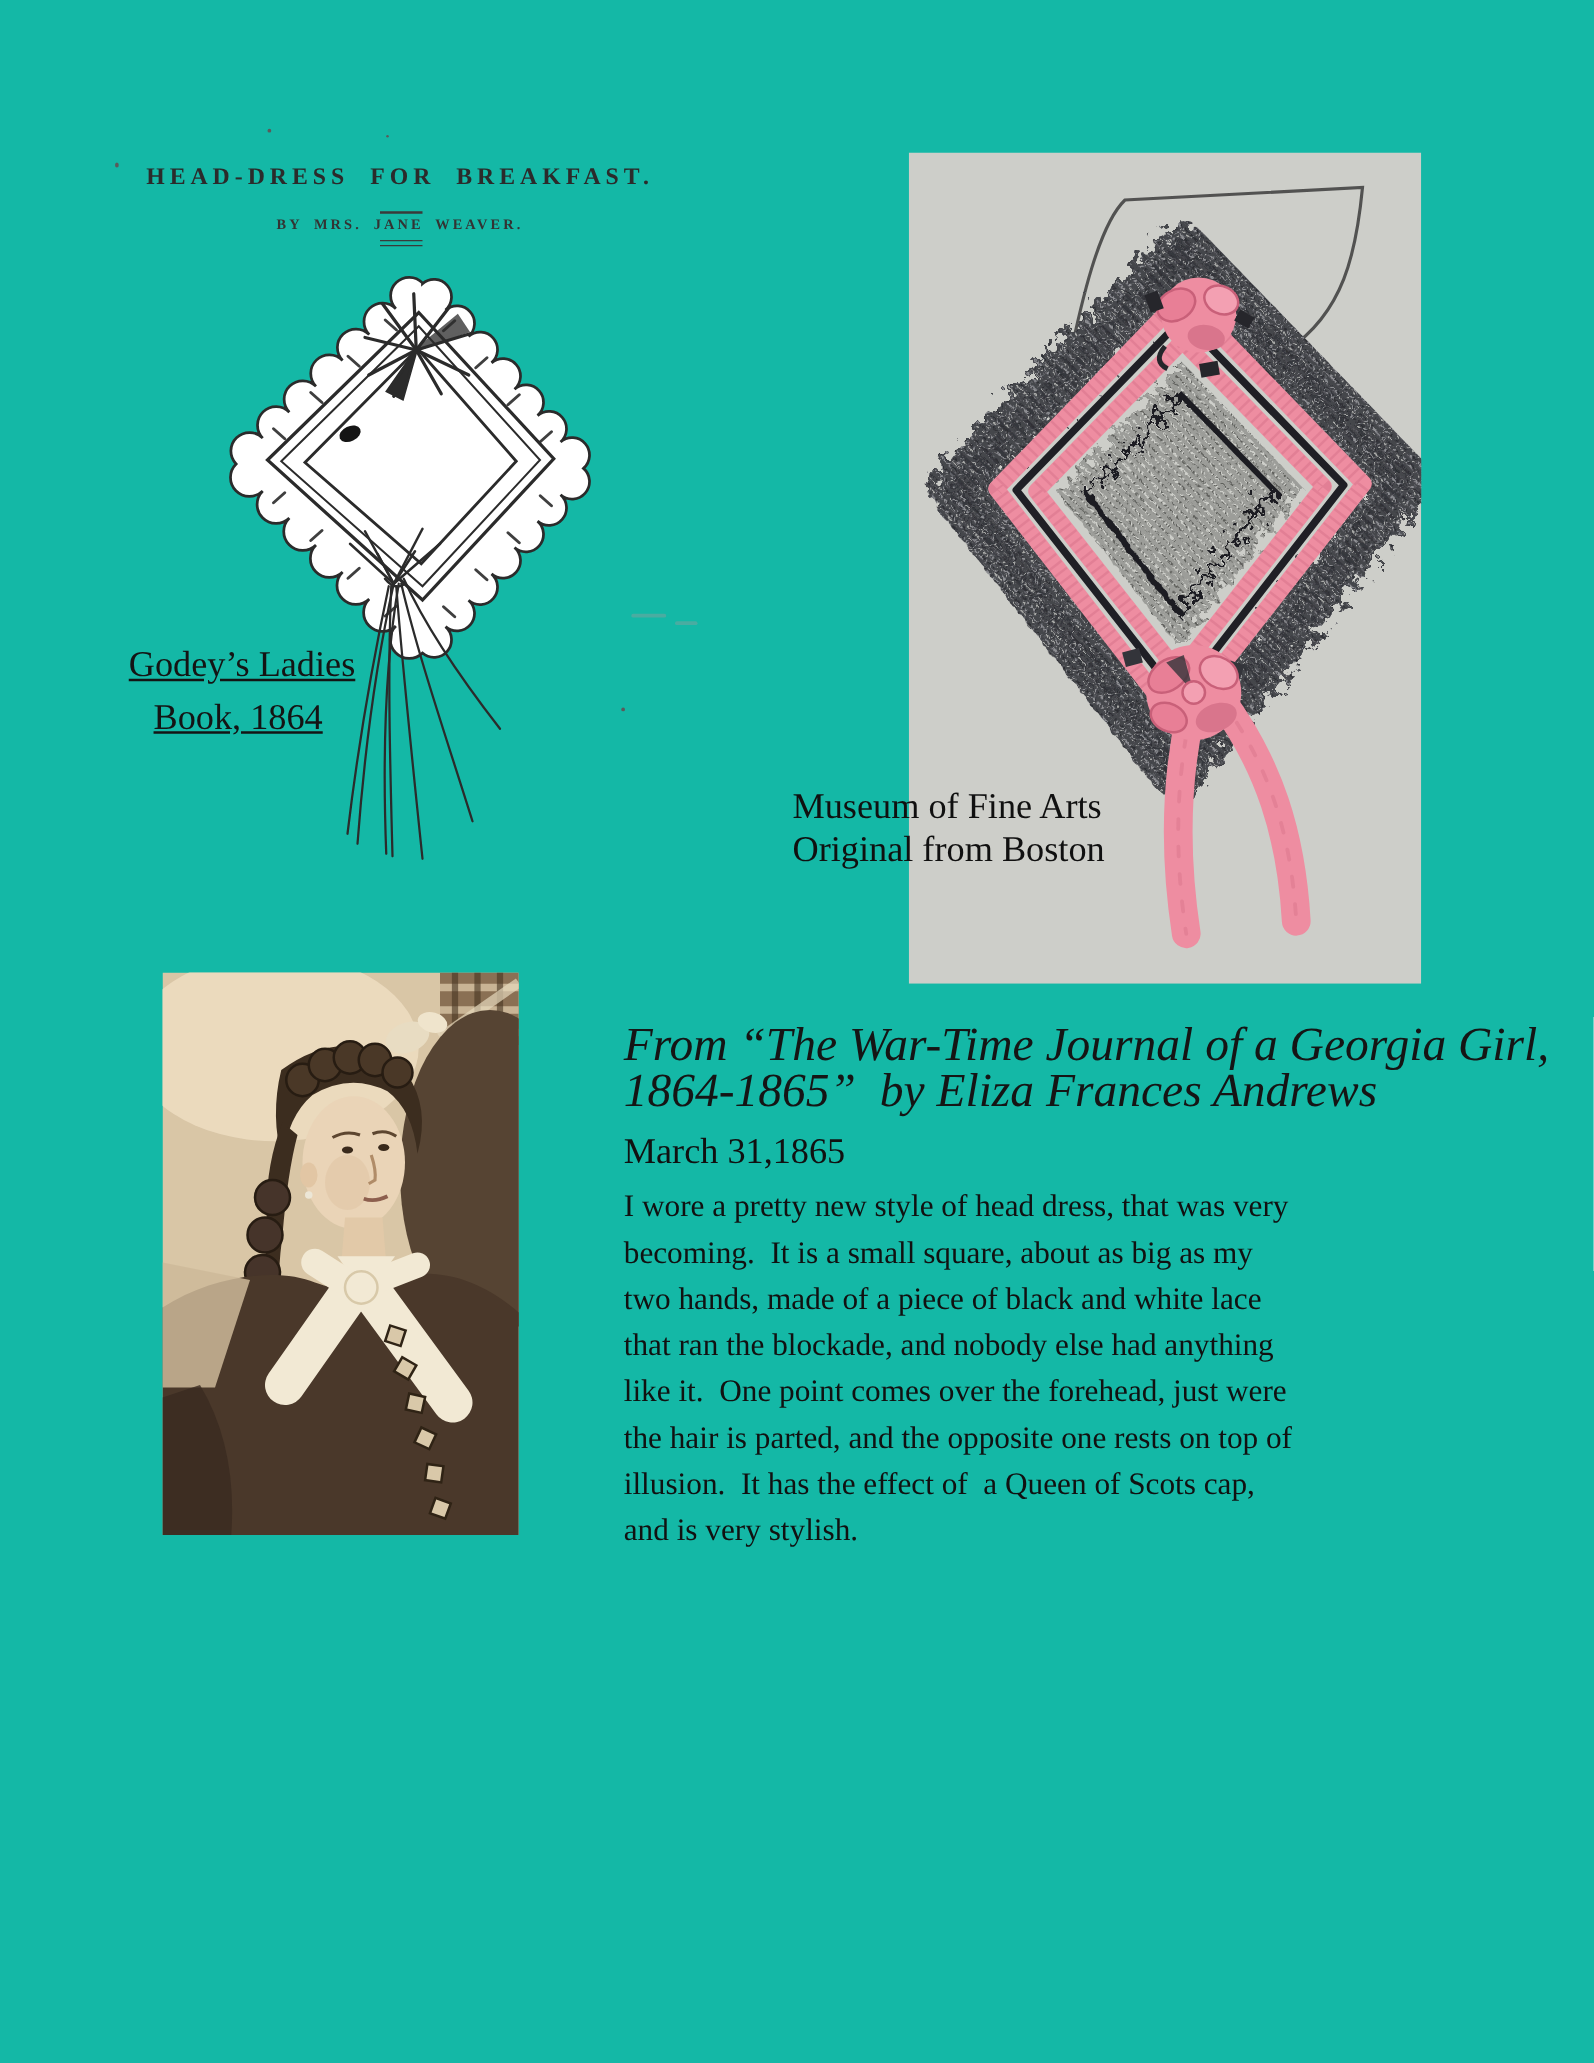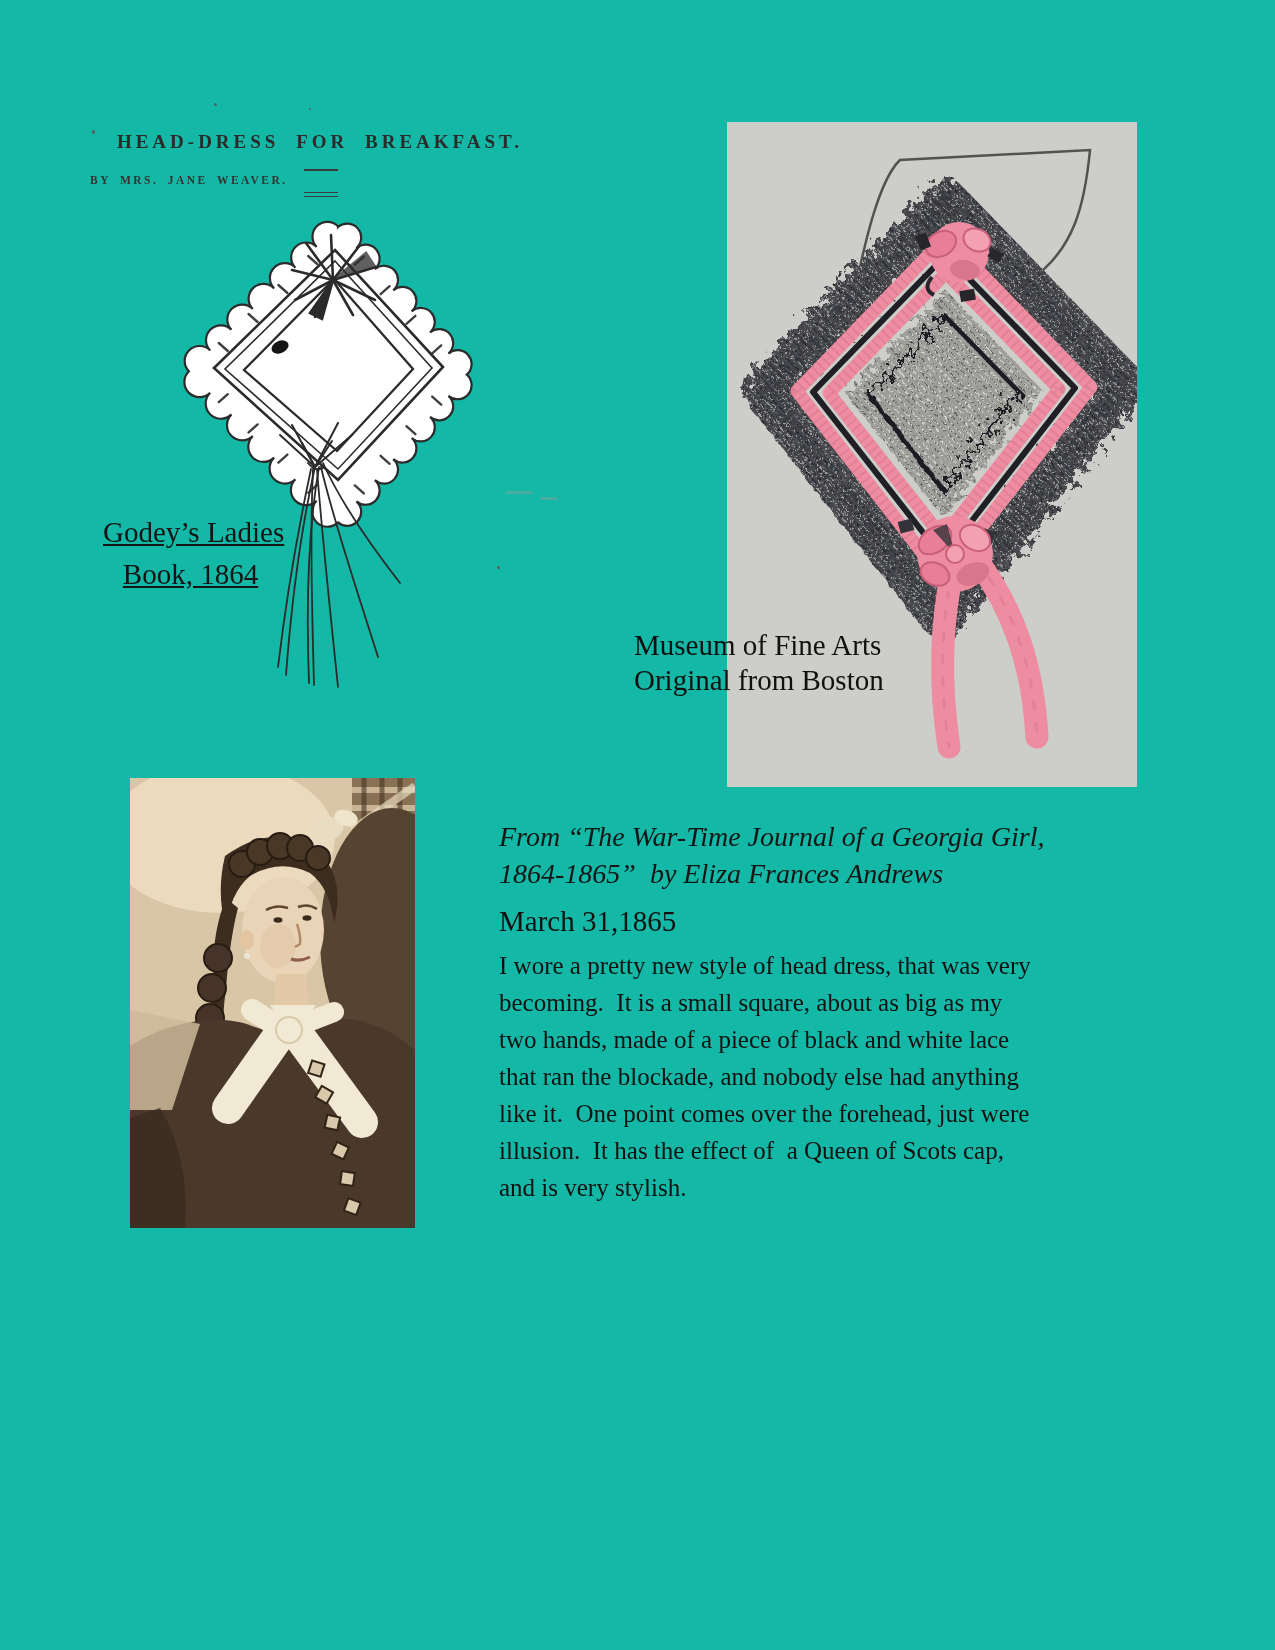--- a/index.html
+++ b/index.html
@@ -4,39 +4,39 @@
 <title>Document</title>
 <style>
   html,body{margin:0;padding:0;background:#ffffff;}
   .page{position:relative;width:1275px;height:1650px;background:#14b8a6;overflow:hidden;
         font-family:"Liberation Serif", serif;color:#1a1a1a;margin:0 auto;}
 
   
   .eng-title{position:absolute;left:90px;top:131px;width:460px;text-align:center;
              font-weight:bold;font-size:19px;letter-spacing:4px;word-spacing:8px;color:#2b2b2b;}
   .rule-a{position:absolute;left:304px;top:169px;width:34px;height:2px;background:#3a3a3a;}
-  .eng-byline{position:absolute;left:90px;top:174px;width:460px;text-align:left;
+  .eng-byline{position:absolute;left:90px;top:174px;width:460px;text-align:center;
               font-weight:bold;font-size:11.5px;letter-spacing:2.5px;word-spacing:4px;color:#333;}
   .rule-b{position:absolute;left:304px;top:192px;width:34px;height:3px;
           border-top:1px solid #3a3a3a;border-bottom:1px solid #3a3a3a;}
   .eng-drawing{position:absolute;left:110px;top:205px;}
   .eng-caption{position:absolute;left:103px;top:511px;width:175px;text-align:center;
                font-size:29px;line-height:42px;color:#141414;text-decoration:underline;}
 
   
   .artifact{position:absolute;left:727px;top:122px;width:410px;height:665px;z-index:1;}
   .artifact-caption{position:absolute;left:634px;top:628px;font-size:29px;line-height:35px;
                     color:#101010;z-index:5;}
 
   
   .portrait{position:absolute;left:130px;top:778px;width:285px;height:450px;}
 
   
   .journal-heading{position:absolute;left:499px;top:818px;font-style:italic;
-                   font-size:28px;line-height:37px;color:#151515;}
+                   font-size:38px;line-height:37px;color:#151515;}
   .journal-date{position:absolute;left:499px;top:903px;font-size:29px;line-height:37px;color:#111;}
   .journal-body{position:absolute;left:499px;top:947px;font-size:25px;line-height:37px;color:#111;}
   .text-line{white-space:pre;}
 
   
   .speck{position:absolute;background:#5a5a5a;border-radius:50%;}
   .smudge{position:absolute;background:#9a9a9a;opacity:.4;border-radius:2px;}
 </style>
 </head>
 <body>
@@ -293,17 +293,18 @@
       <div class="text-line">From “The War-Time Journal of a Georgia Girl,</div>
       <div class="text-line">1864-1865”  by Eliza Frances Andrews</div>
     </div>
   <div class="journal-date text-line">March 31,1865</div>
   <div class="journal-body">
       <div class="text-line">I wore a pretty new style of head dress, that was very</div>
       <div class="text-line">becoming.  It is a small square, about as big as my</div>
       <div class="text-line">two hands, made of a piece of black and white lace</div>
       <div class="text-line">that ran the blockade, and nobody else had anything</div>
       <div class="text-line">like it.  One point comes over the forehead, just were</div>
+      <div class="text-line">the hair is parted, and the opposite one rests on top of</div>
       <div class="text-line">illusion.  It has the effect of  a Queen of Scots cap,</div>
       <div class="text-line">and is very stylish.</div>
     </div>
 
 </div>
 
 </body></html>

